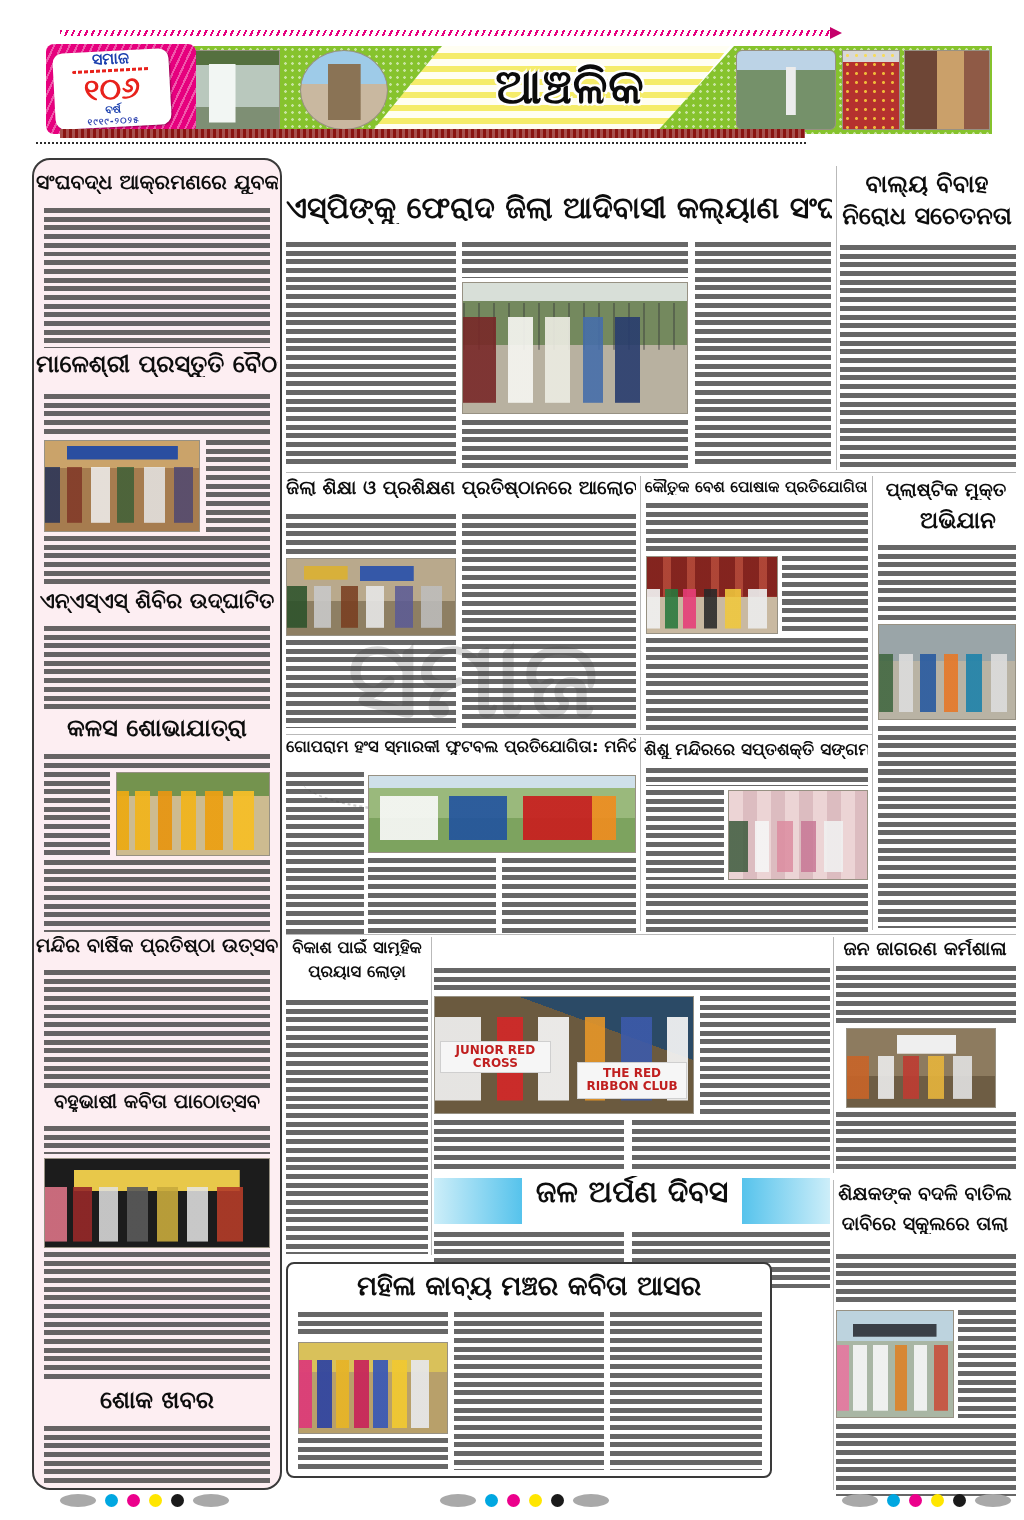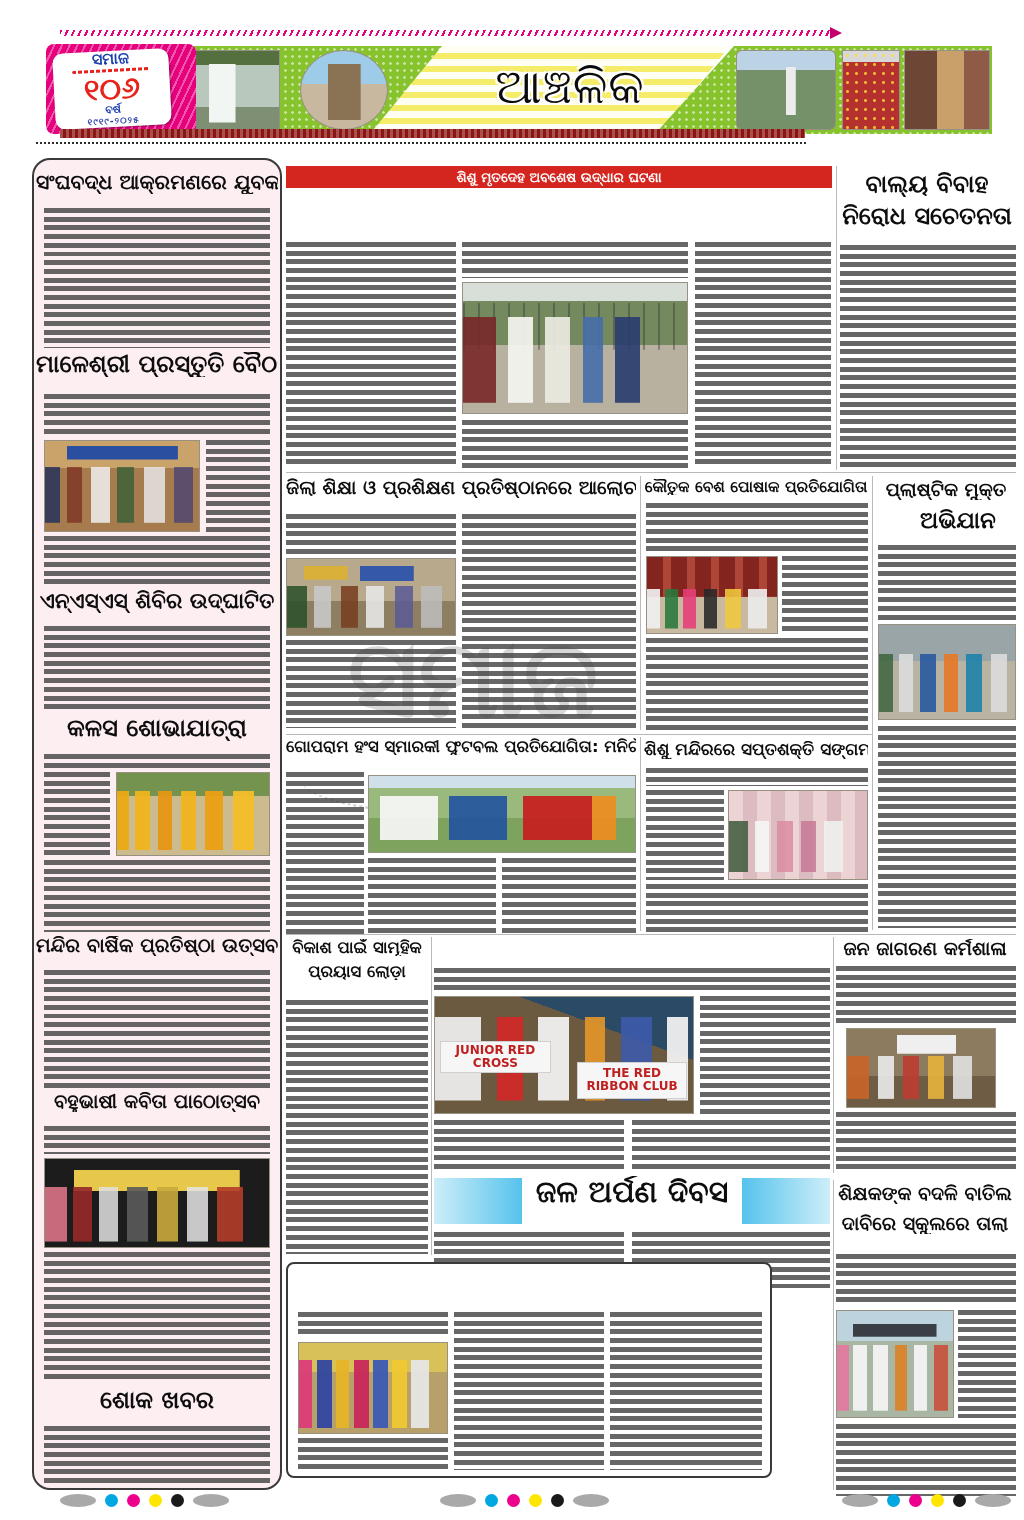--- a/index.html
+++ b/index.html
@@ -10,21 +10,21 @@
   .g{position:absolute;background-image:repeating-linear-gradient(180deg,#3c3c3c 0 5px,transparent 5px 8.7px);opacity:.78}
   .hl{position:absolute;font-weight:bold;color:#0d0d0d;text-align:center;line-height:1.05;white-space:nowrap;overflow:hidden}
   .photo{position:absolute;border:1px solid #979183;box-sizing:border-box}
   .vr{position:absolute;border-left:1px solid #b9b9b9}
   .hr{position:absolute;border-top:1px solid #b9b9b9}
   
   .zig{position:absolute;height:6px;background:repeating-linear-gradient(115deg,#e6007e 0 2px,transparent 2px 6px)}
   .zig-arrow{position:absolute;width:0;height:0;border-left:12px solid #c5006b;border-top:6px solid transparent;border-bottom:6px solid transparent}
   .greenpat{background-color:#86c32d;background-image:radial-gradient(circle,rgba(255,255,255,.55) 1px,transparent 1.6px);background-size:7px 7px}
   .stripes{background:repeating-linear-gradient(180deg,#fffef2 0 7px,#f5ec6a 7px 13px)}
-  .mast-title{font-weight:normal;font-size:48px;color:#0b0b0b;text-shadow:2px 2px 0 #fff,-2px -2px 0 #fff,2px -2px 0 #fff,-2px 2px 0 #fff;letter-spacing:1px}
+  .mast-title{font-weight:bold;font-size:48px;color:#0b0b0b;text-shadow:2px 2px 0 #fff,-2px -2px 0 #fff,2px -2px 0 #fff,-2px 2px 0 #fff;letter-spacing:1px}
   .logyobox{position:absolute;left:46px;top:44px;width:150px;height:90px;background:#e6007e;border-radius:8px;
             background-image:repeating-linear-gradient(115deg,rgba(255,255,255,.35) 0 2px,transparent 2px 7px);}
   .logocard{position:absolute;left:8px;top:7px;width:116px;height:76px;background:#fff;border-radius:10px;transform:rotate(-3deg);
             display:flex;flex-direction:column;align-items:center;justify-content:center;box-shadow:1px 1px 2px rgba(0,0,0,.35)}
   .brand-name{color:#1a3fae;font-weight:bold;font-size:16px;line-height:1}
   .brand-squig{width:78px;height:4px;margin:2px 0;background:repeating-linear-gradient(90deg,#e8221c 0 4px,transparent 4px 6px);border-radius:2px}
   .brand-age{color:#e8221c;font-weight:bold;font-size:30px;line-height:1}
   .brand-age-label{color:#1a3fae;font-size:11px;font-weight:bold;line-height:1.1}
   .brand-years{color:#2a3fae;font-size:9px;font-weight:bold;letter-spacing:1px}
   .redbar{position:absolute;background:#8a1512;background-image:repeating-linear-gradient(90deg,rgba(255,255,255,.25) 0 3px,transparent 3px 6px)}
@@ -152,21 +152,21 @@
 
     <div class="hl" style="left:2px;top:932px;width:242px;font-size:19.5px">ବହୁଭାଷୀ କବିତା ପାଠୋତ୍ସବ</div>
     <div class="g" style="left:10px;top:966px;width:226px;height:28px"></div>
     <div class="photo ph3" style="left:10px;top:998px;width:226px;height:90px"></div>
     <div class="g" style="left:10px;top:1092px;width:226px;height:130px"></div>
 
     <div class="hl" style="left:2px;top:1228px;width:242px;font-size:24px">ଶୋକ ଖବର</div>
     <div class="g" style="left:10px;top:1266px;width:226px;height:58px"></div>
   </div>
 
-  <div class="kicker">ଶିଶୁ ମୃତଦେହ ଅବଶେଷ ଉଦ୍ଧାର ଘଟଣା</div>
+  <div class="hl" style="left:286px;top:192px;width:546px;font-size:30px">ଏସ୍‌ପିଙ୍କୁ ଫେରାଦ ଜିଲା ଆଦିବାସୀ କଲ୍ୟାଣ ସଂଘ</div>
   <div class="g" style="left:286px;top:242px;width:170px;height:226px"></div>
   <div class="g" style="left:462px;top:242px;width:226px;height:36px"></div>
   <div class="photo ph4" style="left:462px;top:282px;width:226px;height:132px"></div>
   <div class="g" style="left:462px;top:420px;width:226px;height:48px"></div>
   <div class="g" style="left:695px;top:242px;width:136px;height:226px"></div>
 
   <div class="vr" style="left:836px;top:166px;height:304px"></div>
 
   <div class="hl" style="left:838px;top:172px;width:178px;font-size:24px">ବାଲ୍ୟ ବିବାହ</div>
   <div class="hl" style="left:838px;top:204px;width:178px;font-size:24px">ନିରୋଧ ସଚେତନତା</div>
@@ -245,20 +245,21 @@
   <div class="vr" style="left:833px;top:1180px;height:310px"></div>
 
   <div class="hl" style="left:834px;top:1184px;width:182px;font-size:19px">ଶିକ୍ଷକଙ୍କ ବଦଳି ବାତିଲ</div>
   <div class="hl" style="left:834px;top:1214px;width:182px;font-size:19px">ଦାବିରେ ସ୍କୁଲରେ ତାଲା</div>
   <div class="g" style="left:836px;top:1254px;width:180px;height:52px"></div>
   <div class="photo ph12" style="left:836px;top:1310px;width:118px;height:108px"></div>
   <div class="g" style="left:958px;top:1310px;width:58px;height:108px"></div>
   <div class="g" style="left:836px;top:1424px;width:180px;height:72px"></div>
 
   <div class="box-article">
+    <div class="hl" style="left:4px;top:8px;width:474px;font-size:27px">ମହିଳା କାବ୍ୟ ମଞ୍ଚର କବିତା ଆସର</div>
     <div class="g" style="left:10px;top:48px;width:150px;height:26px"></div>
     <div class="photo ph13" style="left:10px;top:78px;width:150px;height:92px"></div>
     <div class="g" style="left:10px;top:174px;width:150px;height:32px"></div>
     <div class="g" style="left:166px;top:48px;width:150px;height:158px"></div>
     <div class="g" style="left:322px;top:48px;width:152px;height:158px"></div>
   </div>
 
   <div class="reg" style="left:60px;top:1494px">
     <span class="ov"></span>
       <span class="dot dc"></span>

